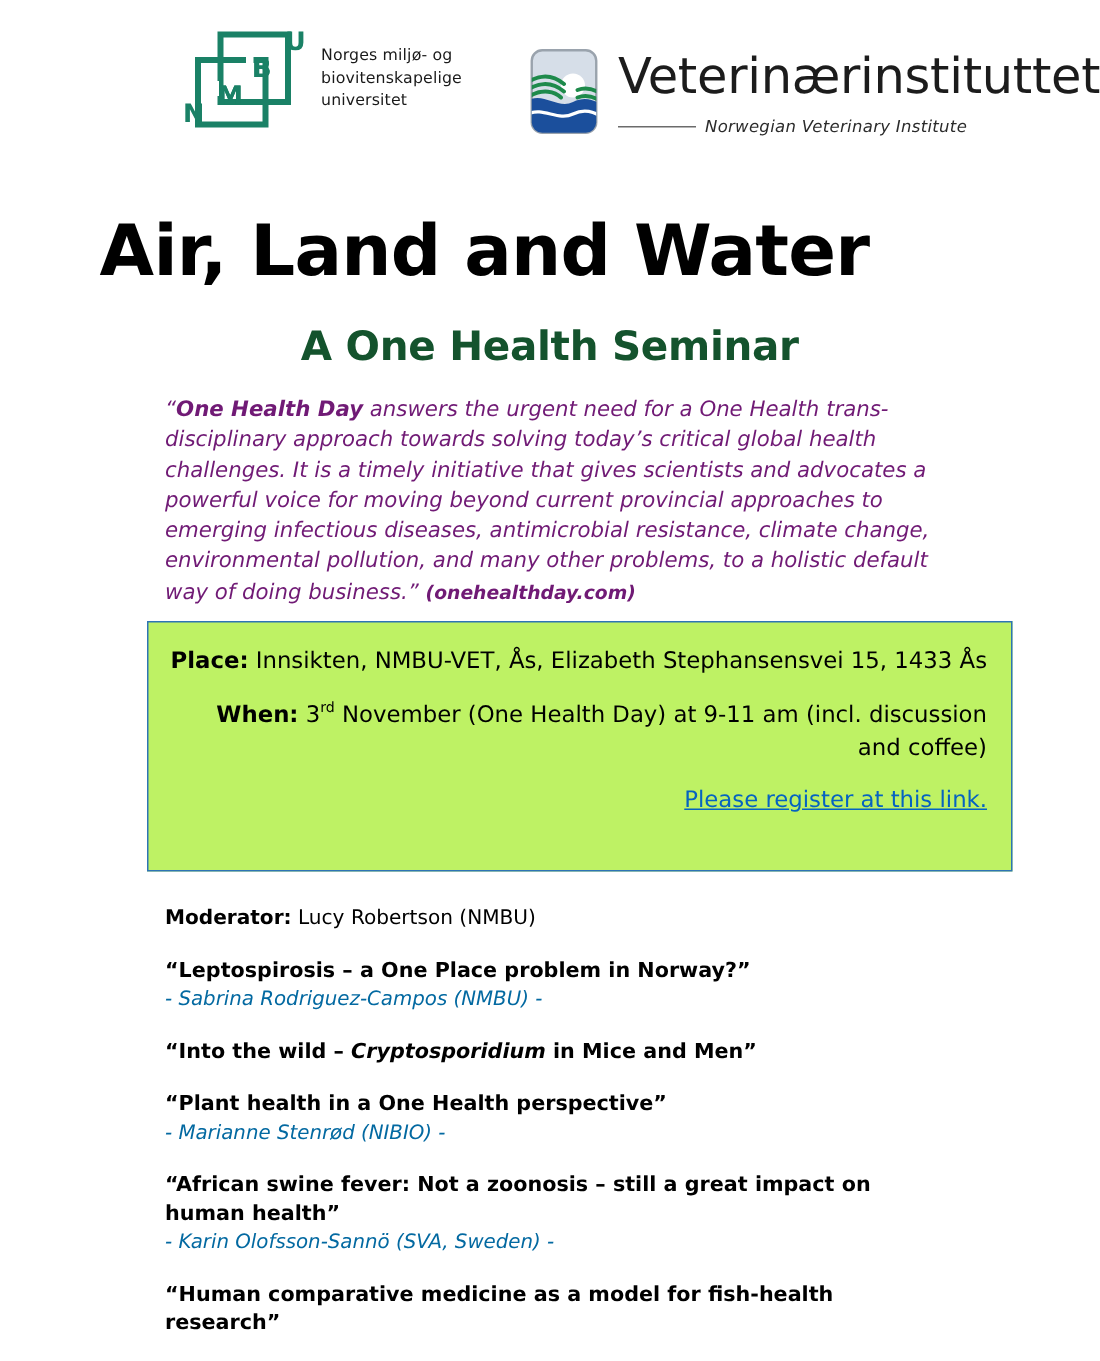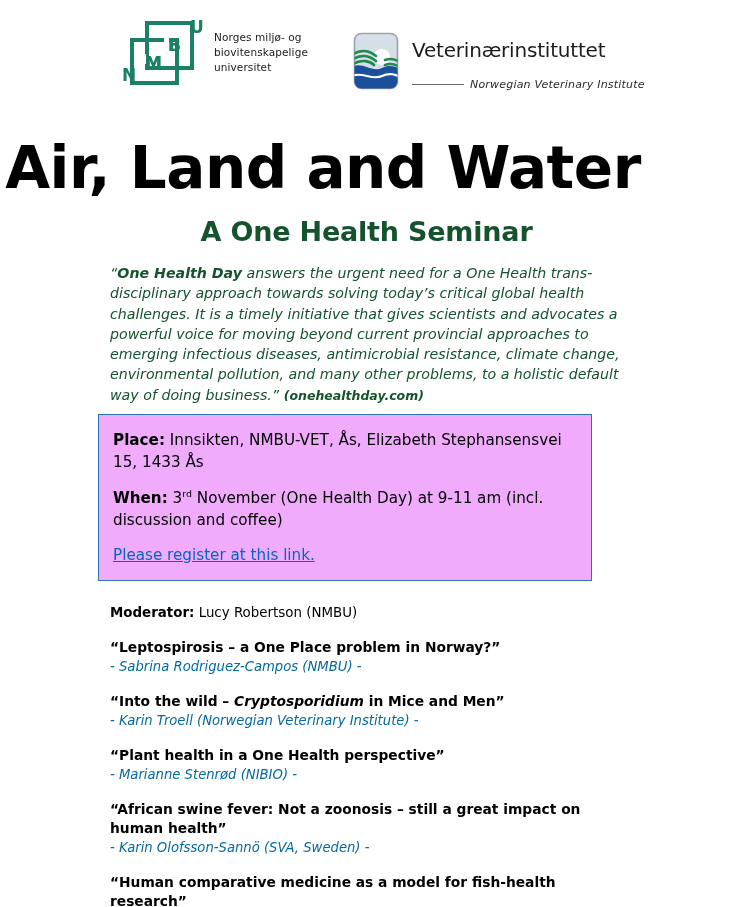--- a/index.html
+++ b/index.html
@@ -63,21 +63,21 @@
     width: 48px;
     height: 60px;
     flex: 0 0 auto;
   }
   .vet-wordmark {
     margin-left: 12px;
     padding-top: 6px;
   }
   .vet-name {
     font-family: "DejaVu Sans", sans-serif;
-    font-size: 20px;
+    font-size: 33px;
     line-height: 27px;
     color: #1c1c1c;
     letter-spacing: -0.2px;
     font-weight: 400;
   }
   .vet-sub-row {
     display: flex;
     align-items: center;
     margin-top: 14px;
   }
@@ -96,21 +96,21 @@
     letter-spacing: 0.2px;
   }
 
   
   .title {
     position: absolute;
     left: 0;
     top: 140px;
     width: 646px;
     text-align: center;
-    font-size: 58px;
+    font-size: 47px;
     line-height: 56px;
     font-weight: bold;
     letter-spacing: -0.5px;
     color: #000;
   }
   .subtitle {
     position: absolute;
     left: 0;
     top: 215px;
     width: 733px;
@@ -124,36 +124,37 @@
 
   
   .quote {
     position: absolute;
     left: 110px;
     top: 263px;
     width: 518px;
     font-style: italic;
     font-size: 14.2px;
     line-height: 20.3px;
-    color: #14532d;
+    color: #701a75;
     text-align: left;
   }
   .quote b { font-weight: bold; font-style: italic; }
   .quote .src { font-weight: bold; font-style: italic; font-size: 12.5px; }
 
   
   .info-box {
     position: absolute;
     left: 98px;
     top: 414px;
-    width: 494px;
+    width: 577px;
     height: 167px;
     box-sizing: border-box;
     border: 1px solid #2E74B5;
-    background: #f0abfc;
+    background: #bef264;
+    text-align: right;
   }
   .info-inner {
     padding: 14px 16px 0 14px;
   }
   .info-line {
     font-size: 15.2px;
     line-height: 22px;
     color: #000;
     margin: 0 0 14px 0;
   }
@@ -286,21 +287,20 @@
   <div class="programme">
     <div class="moderator"><b>Moderator:</b><span> Lucy Robertson (NMBU)</span></div>
 
     <div class="talk">
       <div class="talk-title"><span>“Leptospirosis – a One Place problem in Norway?”</span><i></i><span></span></div>
       <div class="talk-speaker">- Sabrina Rodriguez-Campos (NMBU) -</div>
     </div>
 
     <div class="talk">
       <div class="talk-title"><span>“Into the wild – </span><i>Cryptosporidium</i><span> in Mice and Men”</span></div>
-      <div class="talk-speaker">- Karin Troell (Norwegian Veterinary Institute) -</div>
     </div>
 
     <div class="talk">
       <div class="talk-title"><span>“Plant health in a One Health perspective”</span><i></i><span></span></div>
       <div class="talk-speaker">- Marianne Stenrød (NIBIO) -</div>
     </div>
 
     <div class="talk">
       <div class="talk-title"><span>“African swine fever: Not a zoonosis – still a great impact on human health”</span><i></i><span></span></div>
       <div class="talk-speaker">- Karin Olofsson-Sannö (SVA, Sweden) -</div>

